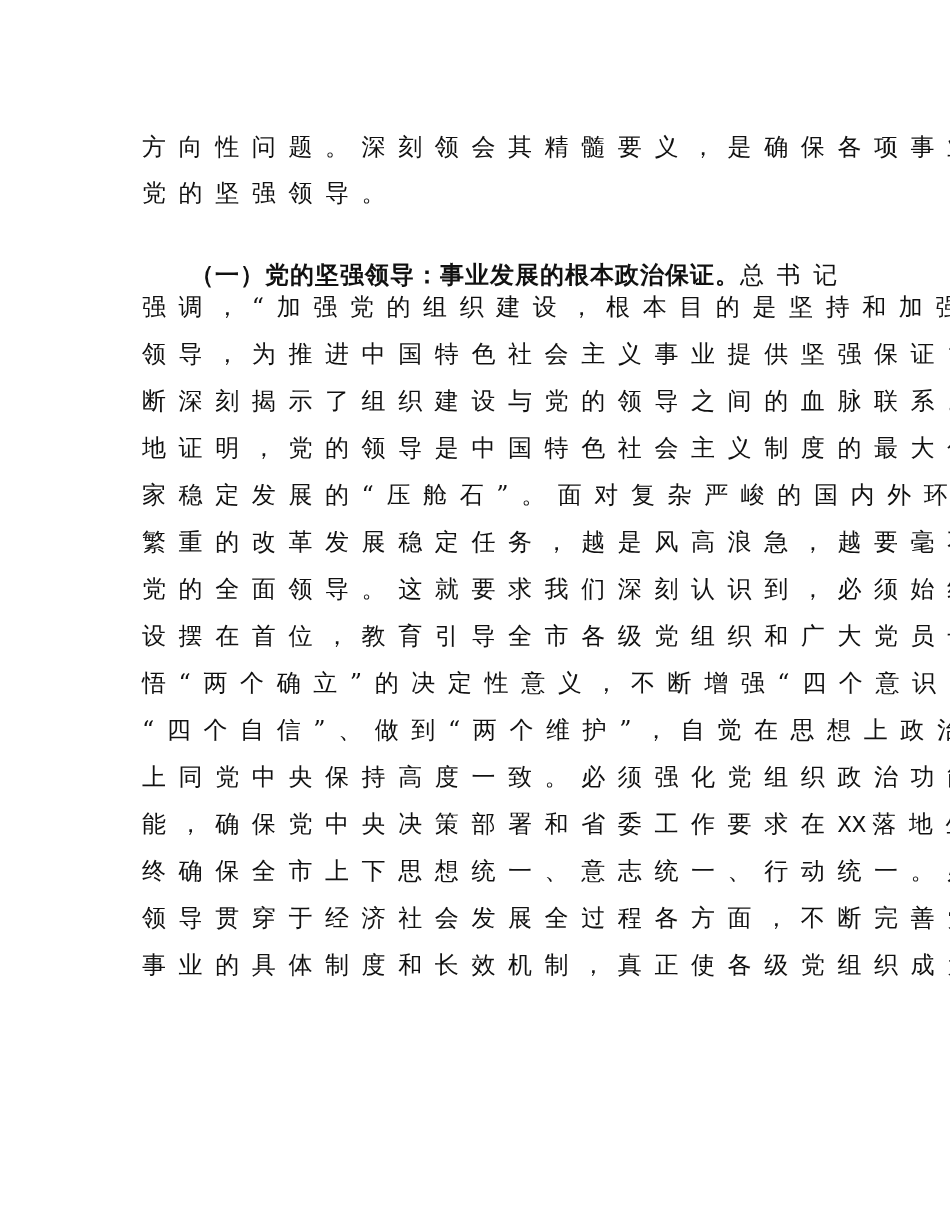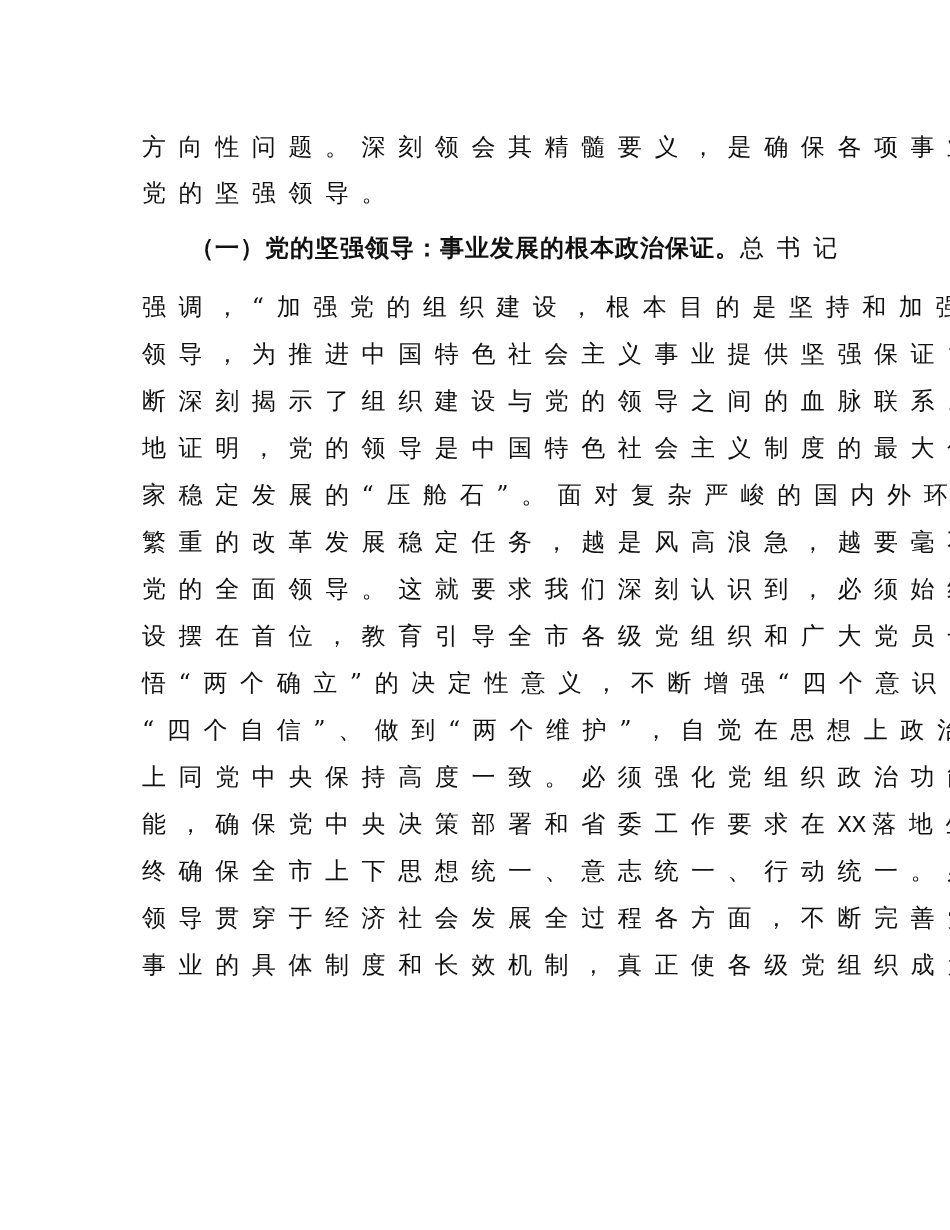--- a/index.html
+++ b/index.html
@@ -48,21 +48,21 @@
     }
   </style>
 </head>
 <body>
 
 <div class="page">
 
   <div class="line" style="top:0px">方向性问题。深刻领会其精髓要义，是确保各项事业行稳致远</div>
   <div class="line" style="top:46px">党的坚强领导。</div>
 
-  <div class="line indent" style="top:101px">
+  <div class="line indent" style="top:128px">
     <span class="heading">（一）党的坚强领导：事业发展的根本政治保证。</span><span class="heading-tail">总书记</span>
   </div>
 
   <div class="line" style="top:160px">强调，“加强党的组织建设，根本目的是坚持和加强党的全面</div>
   <div class="line" style="top:207px">领导，为推进中国特色社会主义事业提供坚强保证”。这一论</div>
   <div class="line" style="top:254px">断深刻揭示了组织建设与党的领导之间的血脉联系。历史雄辩</div>
   <div class="line" style="top:301px">地证明，党的领导是中国特色社会主义制度的最大优势，是国</div>
   <div class="line" style="top:348px">家稳定发展的“压舱石”。面对复杂严峻的国内外环境和艰巨</div>
   <div class="line" style="top:395px">繁重的改革发展稳定任务，越是风高浪急，越要毫不动摇坚持</div>
   <div class="line" style="top:442px">党的全面领导。这就要求我们深刻认识到，必须始终把政治建</div>

